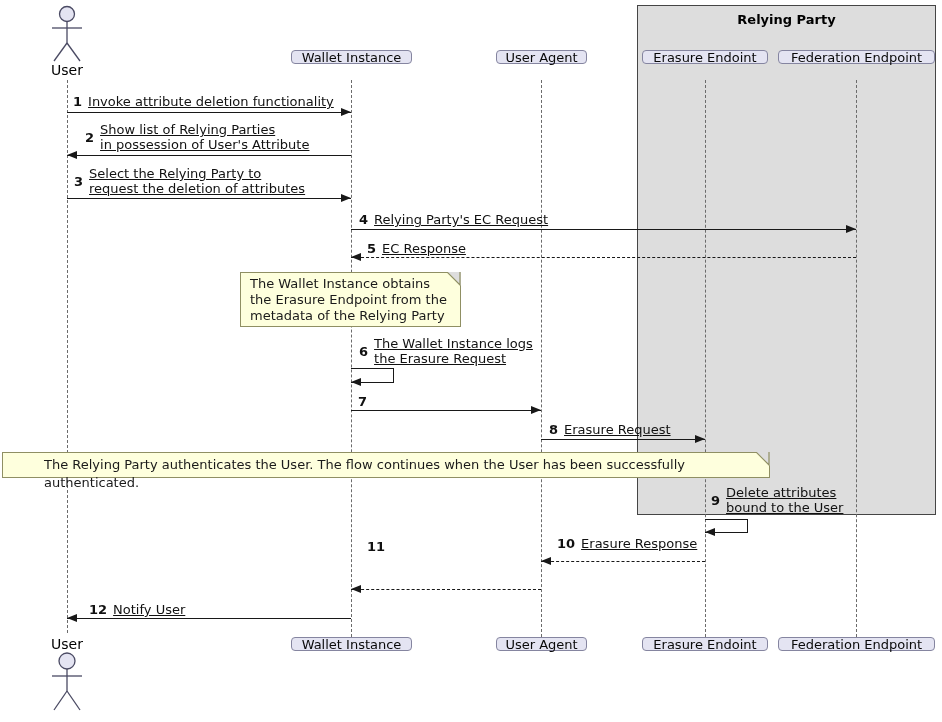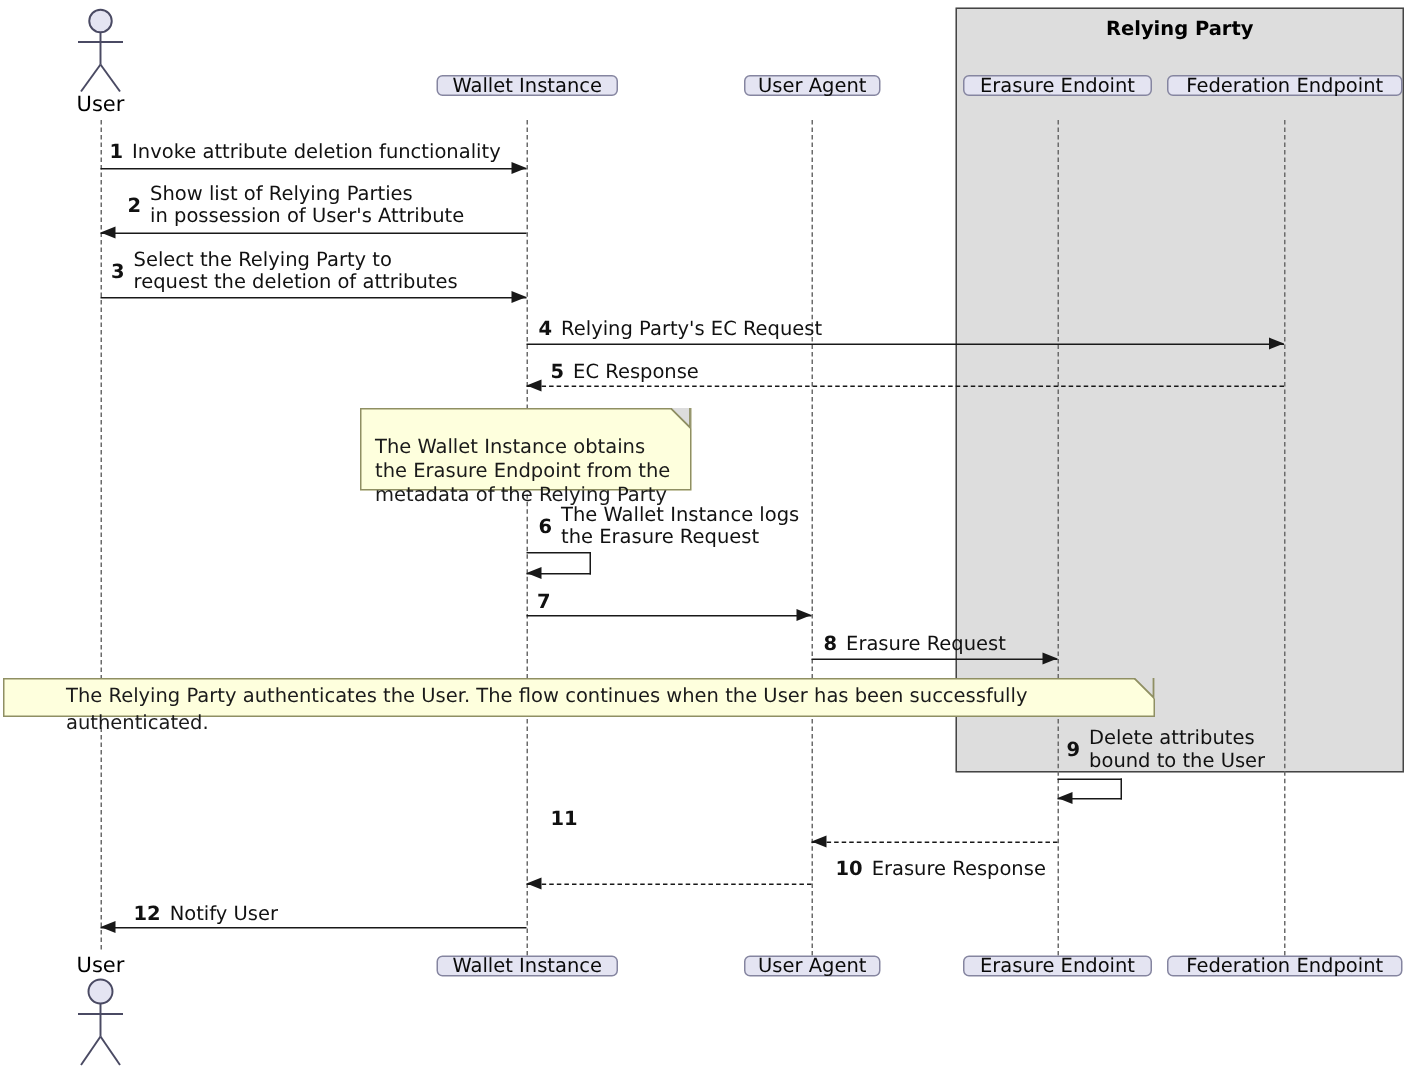--- a/index.html
+++ b/index.html
@@ -23,33 +23,33 @@
         border:1px solid var(--participant-border);border-radius:4px;
         display:flex;align-items:center;justify-content:center;
         font-size:13px;color:#0a0a0a;}
 
   .actor-label{position:absolute;width:44px;text-align:center;font-size:14px;color:#000;}
   .actor-svg{position:absolute;}
 
   .mlabel{position:absolute;display:flex;align-items:center;gap:6px;
           font-size:13px;color:#111;white-space:nowrap;}
   .mnum{font-weight:bold;}
-  .mtext{white-space:pre-line;line-height:15px;}
+  .mtext{white-space:pre-line;line-height:15px;text-decoration:underline;}
 
   .arrow{position:absolute;height:0;border-top:1px solid var(--arrow);}
   .arrow.dashed{border-top-style:dashed;}
   .ahead{position:absolute;width:0;height:0;border:4px solid transparent;}
   .ahead.right{border-left:10px solid var(--arrow);border-right:0;}
   .ahead.left{border-right:10px solid var(--arrow);border-left:0;}
 
   .selfloop{position:absolute;border:1px solid var(--arrow);border-left:none;background:transparent;}
 
   .note{position:absolute;background:var(--note-fill);border:1px solid var(--note-border);
         font-size:13px;color:#1a1a1a;}
-  .note-text{display:block;white-space:pre-line;line-height:16px;padding:18px 9px;}
+  .note-text{display:block;white-space:pre-line;line-height:16px;padding:3px 9px;}
   .note .fold{position:absolute;top:-1px;right:-1px;display:block;}
 </style>
 </head>
 <body>
 
 <div class="diagram">
 
   <div class="frame" style="left:637px;top:5px;width:299px;height:510px;">
     <div class="frame-title">Relying Party</div>
   </div>
@@ -166,21 +166,21 @@
   </div>
 
   <div class="mlabel" style="left:711px;top:485px;">
     <span class="mnum">9</span>
     <span class="mtext">Delete attributes
 bound to the User</span>
   </div>
   <div class="selfloop" style="left:705px;top:519px;width:43px;height:14px;"></div>
   <div class="ahead left" style="left:705px;top:528px;"></div>
 
-  <div class="mlabel" style="left:557px;top:572px;">
+  <div class="mlabel" style="left:557px;top:536px;">
     <span class="mnum">10</span>
     <span class="mtext">Erasure Response</span>
   </div>
   <div class="arrow dashed" style="left:541px;top:561px;width:164px;"></div>
   <div class="ahead left" style="left:541px;top:557px;"></div>
 
   <div class="mlabel" style="left:367px;top:539px;align-items:center;">
     <span class="mnum">11</span>
     <span class="mtext"></span>
   </div>

